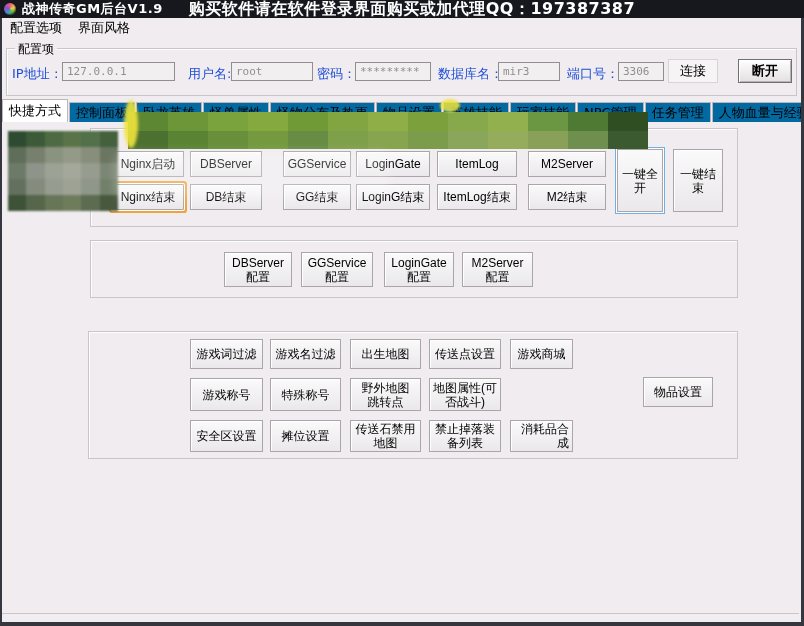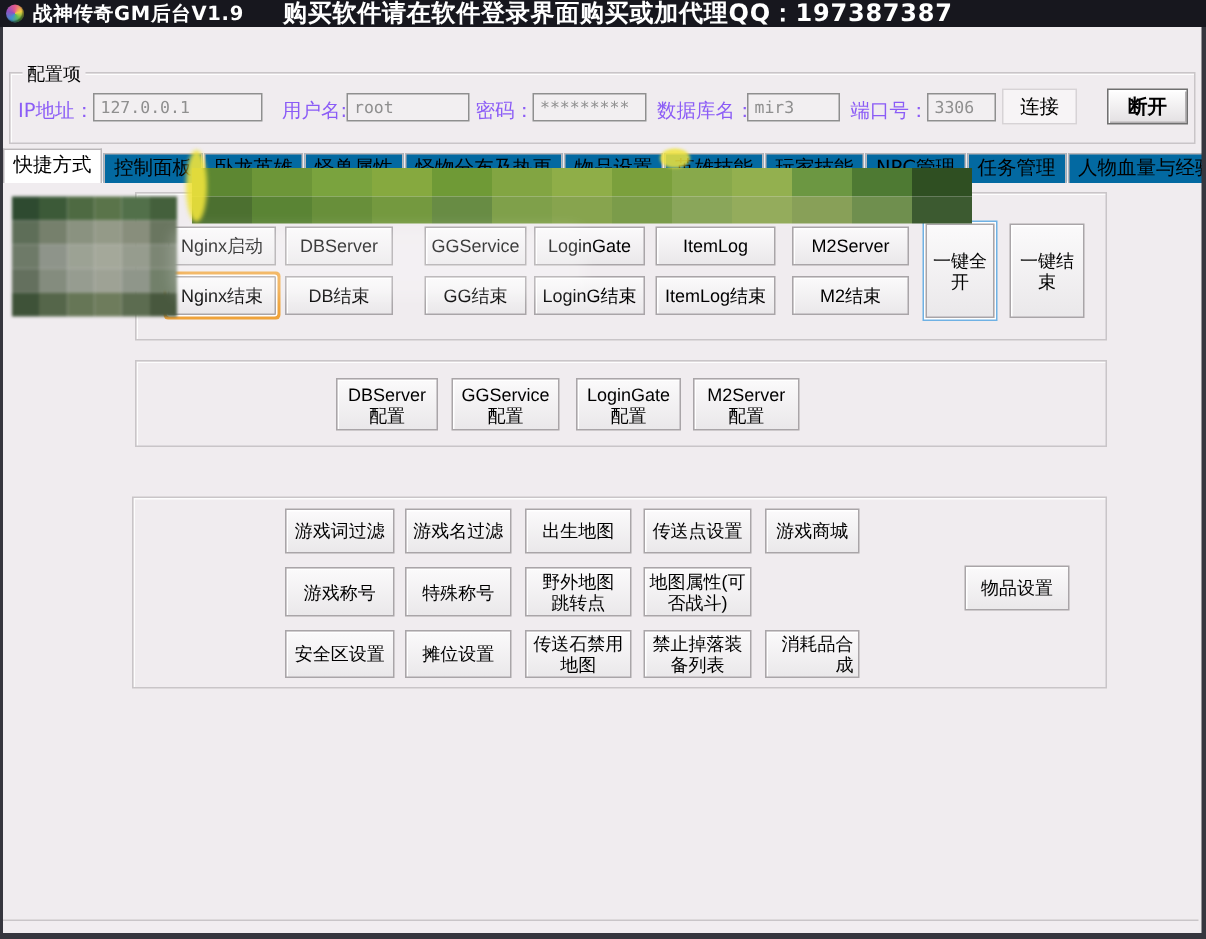--- a/index.html
+++ b/index.html
@@ -15,21 +15,21 @@
 
   
   .menubar{position:absolute;left:2px;top:18px;width:797px;height:20px;display:flex;align-items:center;}
   .menu-item{font-size:13px;padding:0 8px;cursor:default;}
 
   
   .gbox{position:absolute;border:1px solid #c9c5c8;box-shadow:inset 1px 1px 0 #fdfdfd;box-sizing:border-box;}
   .gb-label{position:absolute;top:-8px;left:8px;font-size:12px;background:#f0ecef;padding:0 3px;}
 
   
-  .flabel{position:absolute;top:65px;font-size:13px;color:#8b5cf6;white-space:nowrap;}
+  .flabel{position:absolute;top:65px;font-size:13px;color:#1d4ed8;white-space:nowrap;}
   .field{position:absolute;top:62px;height:19px;border:1px solid #8f8f8f;background:#f2eff1;color:#8f8f8f;font:11px "DejaVu Sans Mono",monospace;padding:2px 4px;box-sizing:border-box;}
 
   
   .btn{position:absolute;display:flex;align-items:center;justify-content:center;text-align:center;background:linear-gradient(180deg,#fbfafb,#eae8ea);border:1px solid #a9a5a8;box-shadow:inset 1px 1px 0 #fff;color:#000;font-size:12px;line-height:14px;word-break:break-all;padding:1px 3px;box-sizing:border-box;cursor:pointer;}
   .btn-light{border:1px solid #d7d3d6;background:#f7f4f6;box-shadow:none;font-size:13px;}
   .btn-strong{border:1px solid #707070;background:linear-gradient(180deg,#ffffff,#e3e0e2);box-shadow:inset 1px 1px 0 #fff,inset -1px -1px 0 #b5b2b4;font-weight:bold;font-size:13px;}
   .btn-orange{box-shadow:0 0 0 1px #fff,0 0 0 3px #efa33b;border-radius:1px;}
   .btn-blue{box-shadow:0 0 0 1px #fff,0 0 0 2px #6fb1e4;}
 
   
@@ -76,20 +76,24 @@
 <body>
 
 <div class="window">
 
   <div class="titlebar">
     <span class="app-icon"></span>
     <span class="tb-title">战神传奇GM后台V1.9</span>
     <span class="tb-notice">购买软件请在软件登录界面购买或加代理QQ：197387387</span>
   </div>
 
+  <div class="menubar">
+    <span class="menu-item">配置选项</span>
+    <span class="menu-item">界面风格</span>
+  </div>
 
   <div class="gbox" style="left:6px;top:48px;width:791px;height:48px;">
     <span class="gb-label">配置项</span>
   </div>
   <span class="flabel" style="left:12px;">IP地址：</span>
   <input class="field" style="left: 62px; width: 113px;" value="127.0.0.1">
   <span class="flabel" style="left:188px;">用户名:</span>
   <input class="field" style="left: 231px; width: 82px;" value="root">
   <span class="flabel" style="left:317px;">密码：</span>
   <input class="field" style="left: 355px; width: 76px;" value="*********">

